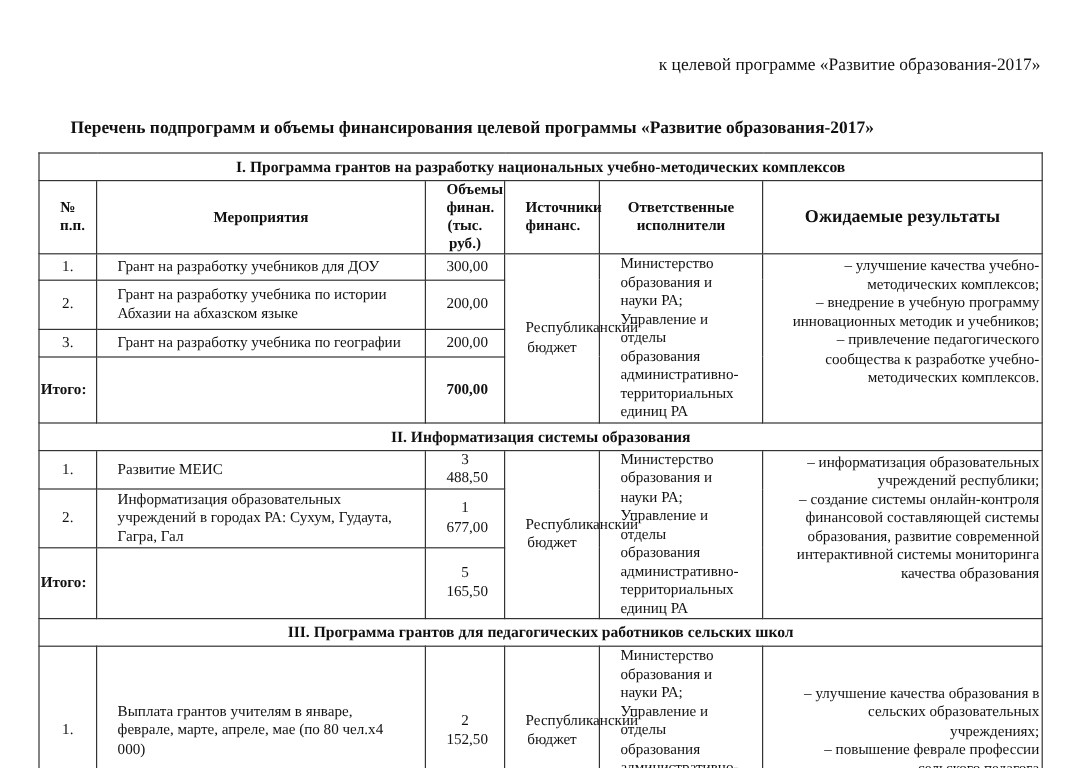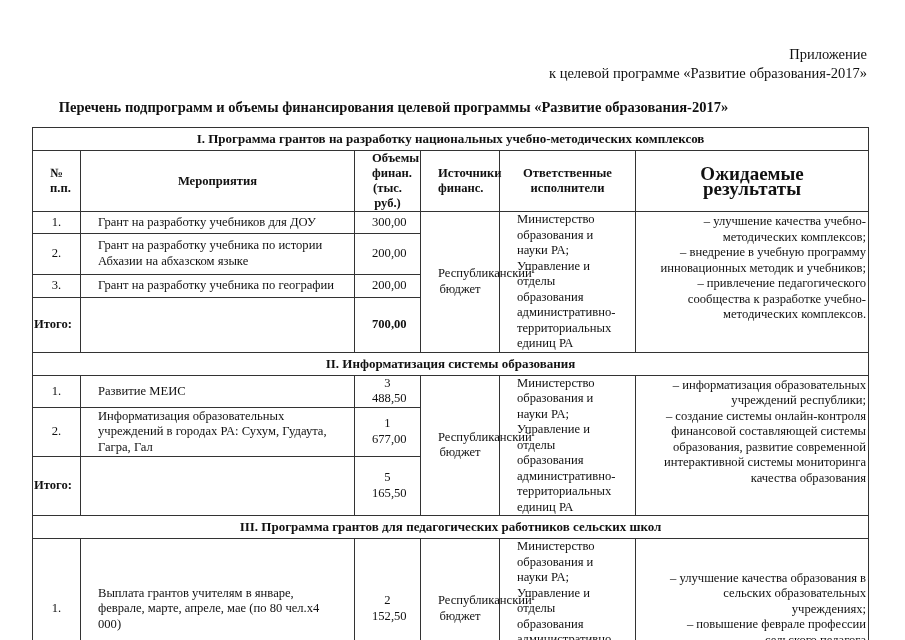--- a/index.html
+++ b/index.html
@@ -26,21 +26,20 @@
     .b { font-weight: bold; margin-top: 36px; }
     .l { text-align: left; margin-left: 44px; }
     .res { text-align: right; vertical-align: top; padding: 2px 2px 1px 4px; }
     .res div { padding-left: 10px; text-indent: -10px; }
     .exec { text-align: left; line-height: 15.5px; }
   </style>
 </head>
 <body>
 
 <div class="appendix">
-  <div>Приложение</div>
   <div>к целевой программе «Развитие образования-2017»</div>
 </div>
 
 <div class="doc-title">Перечень подпрограмм и объемы финансирования целевой программы «Развитие образования-2017»</div>
 
 <table>
   <colgroup>
     <col style="width:48px">
       <col style="width:274px">
       <col style="width:66px">
@@ -52,21 +51,21 @@
   <tbody>
       <tr class="sec">
     <td colspan="6">I. Программа грантов на разработку национальных учебно-методических комплексов</td>
   </tr>
   <tr style="height:44px">
     <th>№ п.п.</th>
     <th>Мероприятия</th>
     <th>Объемы финан. (тыс. руб.)</th>
     <th>Источники финанс.</th>
     <th>Ответственные исполнители</th>
-    <th style="font-size:19px">Ожидаемые результаты</th>
+    <th style="font-size:15px">Ожидаемые результаты</th>
   </tr>
   <tr style="height:14px">
     <td class="c">1.</td>
     <td class="l">Грант на разработку учебников для ДОУ</td>
     <td class="c">300,00</td>
     <td class="c" rowspan="4">Республиканский бюджет</td>
     <td class="exec" rowspan="4">Министерство образования и науки РА; Управление и отделы образования административно-территориальных единиц РА</td>
     <td class="res" rowspan="4">
       <div>– улучшение качества учебно-методических комплексов;</div>
       <div>– внедрение в учебную программу инновационных методик и учебников;</div>

